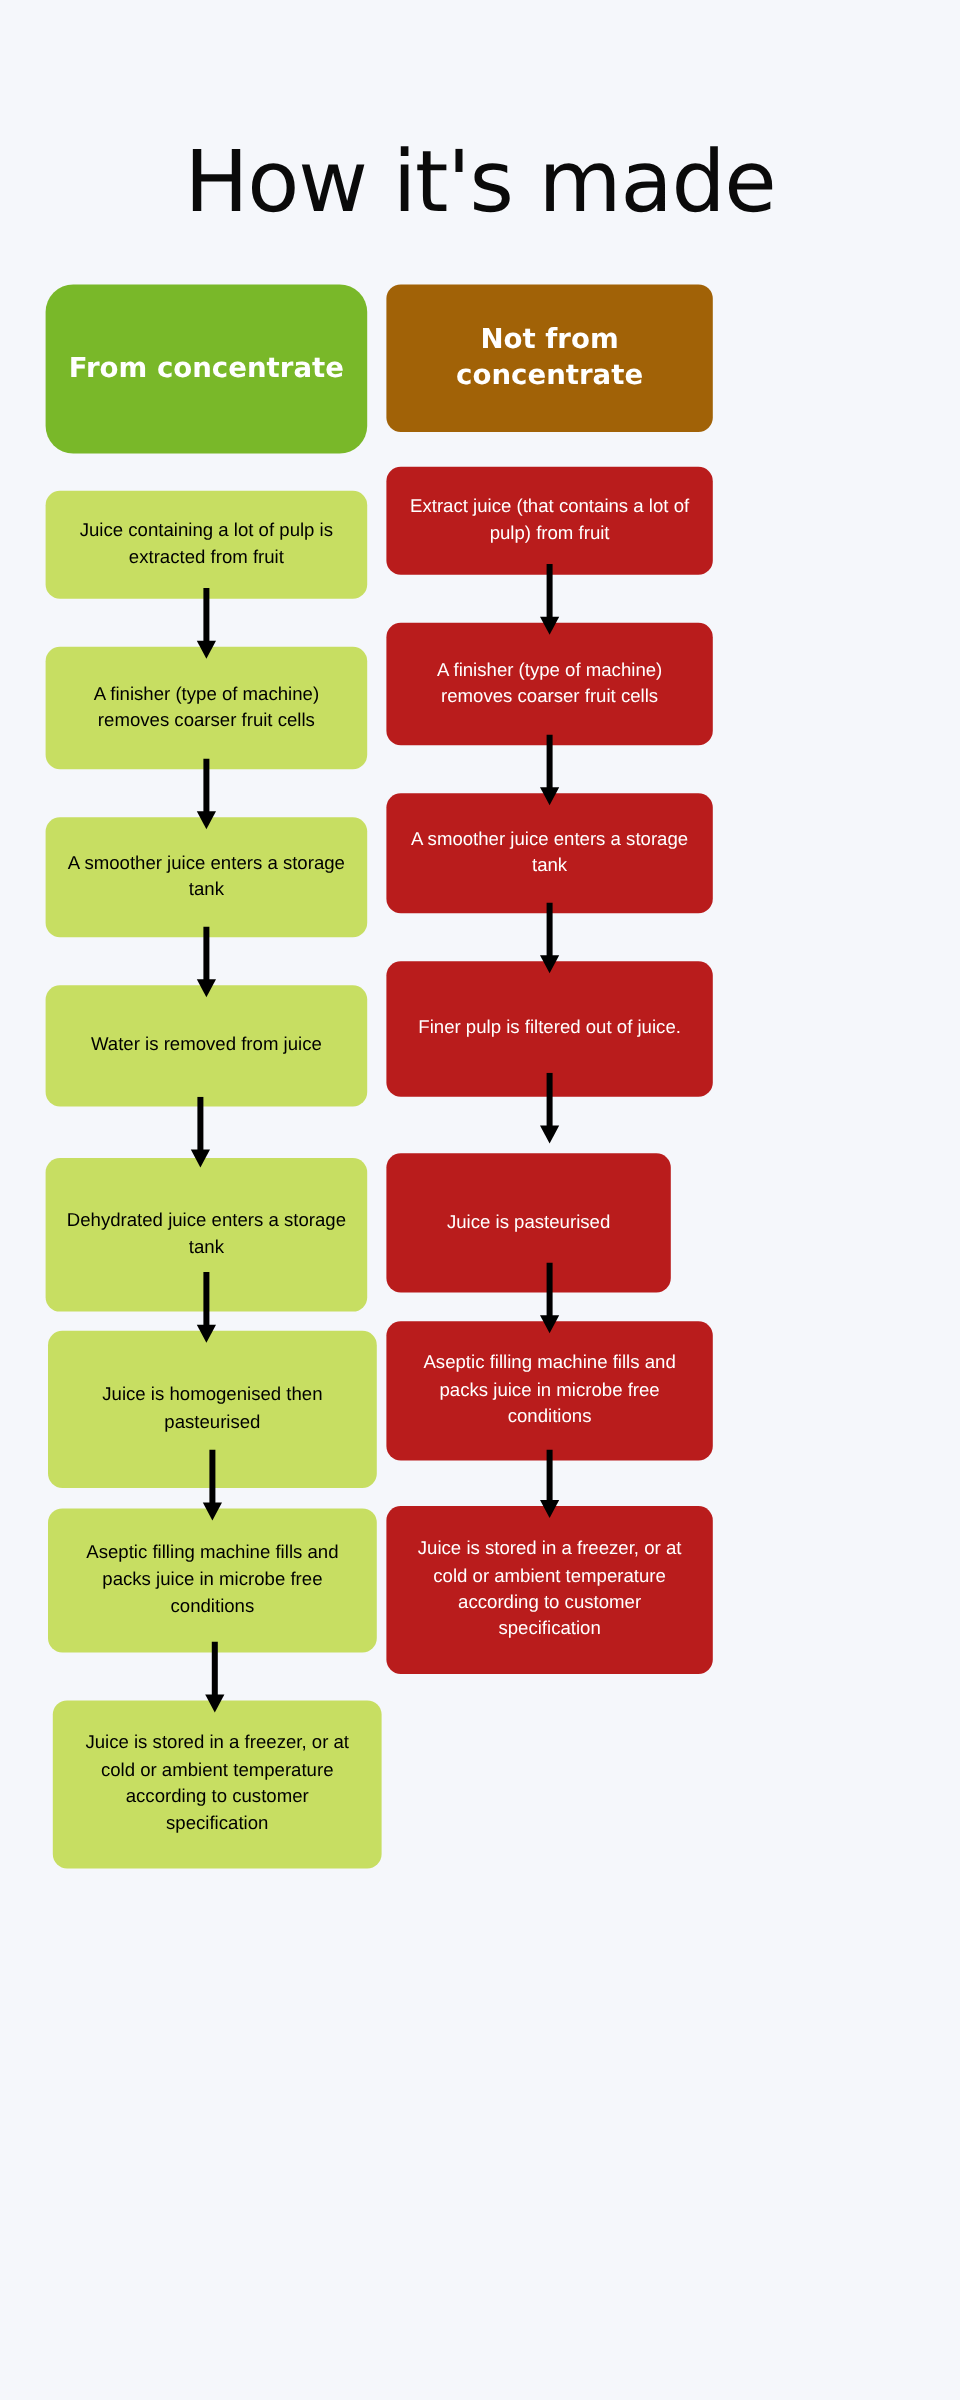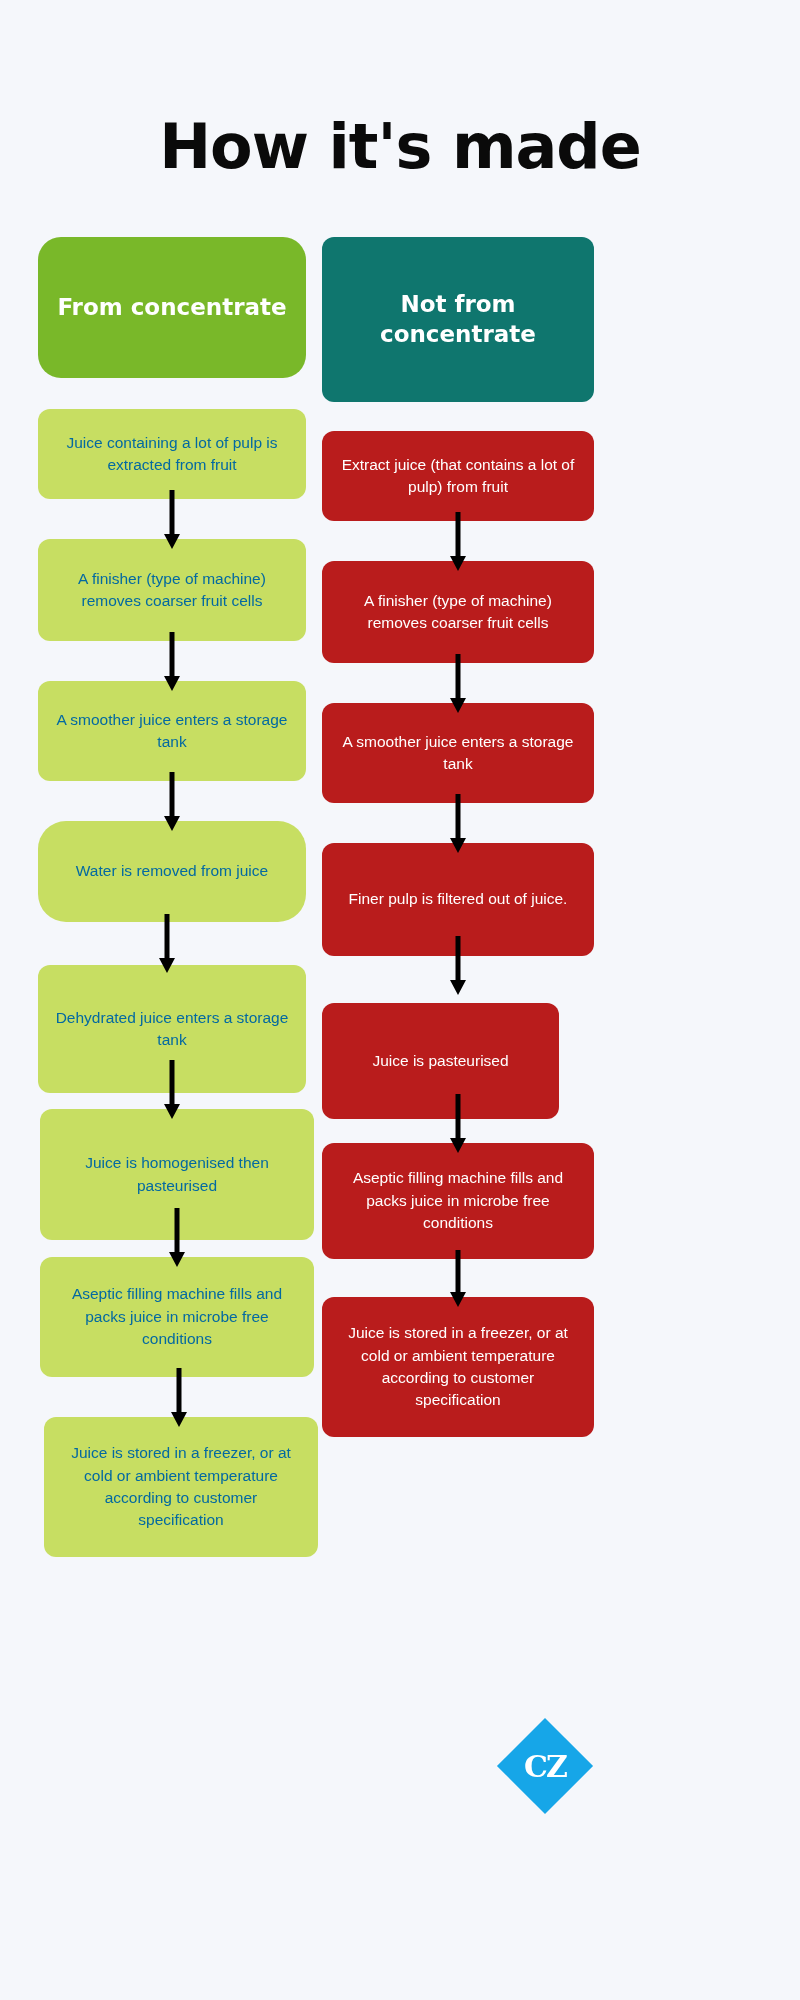--- a/index.html
+++ b/index.html
@@ -11,22 +11,22 @@
   .page {
     position: relative;
     width: 800px; height: 2000px;
     background: #f5f7fb;
     overflow: hidden;
   }
   .title {
     position: absolute;
     top: 110px; left: 0; width: 800px;
     text-align: center;
-    font-size: 62px;
-    font-weight: bold;
+    font-size: 71px;
+    font-weight: normal;
     letter-spacing: -1px;
     color: #0a0a0a;
     font-family: "DejaVu Sans", sans-serif;
   }
   .columns {
     position: absolute;
     top: 237px; left: 0; width: 800px;
   }
   .col {
     position: absolute;
@@ -42,36 +42,36 @@
     justify-content: center;
     text-align: center;
     font-size: 23px;
     font-weight: bold;
     color: #ffffff;
     line-height: 1.3;
     padding: 10px 18px;
     font-family: "DejaVu Sans", sans-serif;
   }
   .header-left  { height: 141px; background: #79b829; border-radius: 23px; }
-  .header-right { height: 165px; background: #0f766e; }
+  .header-right { height: 123px; background: #a16207; }
 
   .steps { position: relative; margin-top: 0; }
 
   .step {
     position: absolute;
     border-radius: 12px;
     display: flex;
     align-items: center;
     justify-content: center;
     text-align: center;
     font-size: 15.5px;
     line-height: 1.45;
     padding: 8px 16px;
   }
-  .step-left  { background: #c7de62; color: #0369a1; }
+  .step-left  { background: #c7de62; color: #000000; }
   .step-right { background: #b91c1c; color: #ffffff; }
 
   .arrow {
     position: absolute;
     width: 22px;
     pointer-events: none;
   }
   .arrow svg { display: block; }
 
   .logo {
@@ -110,21 +110,21 @@
     <div class="col col-left">
       <div class="header-box header-left">From concentrate</div>
 
       <div class="steps">
         <div class="step step-left" style="top:31px; left:0; width:268px; height:90px;">Juice containing a lot of pulp is extracted from fruit</div>
 
         <div class="step step-left" style="top:161px; left:0; width:268px; height:102px;">A finisher (type of machine) removes coarser fruit cells</div>
 
         <div class="step step-left" style="top:303px; left:0; width:268px; height:100px;">A smoother juice enters a storage tank</div>
 
-        <div class="step step-left" style="top:443px; left:0; width:268px; height:101px;border-radius:28px;">Water is removed from juice</div>
+        <div class="step step-left" style="top:443px; left:0; width:268px; height:101px;">Water is removed from juice</div>
 
         <div class="step step-left" style="top:587px; left:0; width:268px; height:128px;">Dehydrated juice enters a storage tank</div>
 
         <div class="step step-left" style="top:731px; left:2px; width:274px; height:131px;">Juice is homogenised then pasteurised</div>
 
         <div class="step step-left" style="top:879px; left:2px; width:274px; height:120px;">Aseptic filling machine fills and packs juice in microbe free conditions</div>
 
         <div class="step step-left" style="top:1039px; left:6px; width:274px; height:140px;">Juice is stored in a freezer, or at cold or ambient temperature according to customer specification</div>
 
         <div class="arrow" style="top:112px; left:123px; height:60px;">
@@ -224,18 +224,14 @@
           <svg width="22" height="58" viewBox="0 0 22 58">
               <line x1="11" y1="0" x2="11" y2="46" stroke="#000" stroke-width="5"></line>
               <polygon points="11,57 3,42 19,42" fill="#000"></polygon>
             </svg>
         </div>
       </div>
     </div>
 
   </div>
 
-  <div class="logo">
-    <div class="logo-diamond"></div>
-    <div class="logo-text">CZ</div>
-  </div>
 
 </div>
 
 </body></html>

